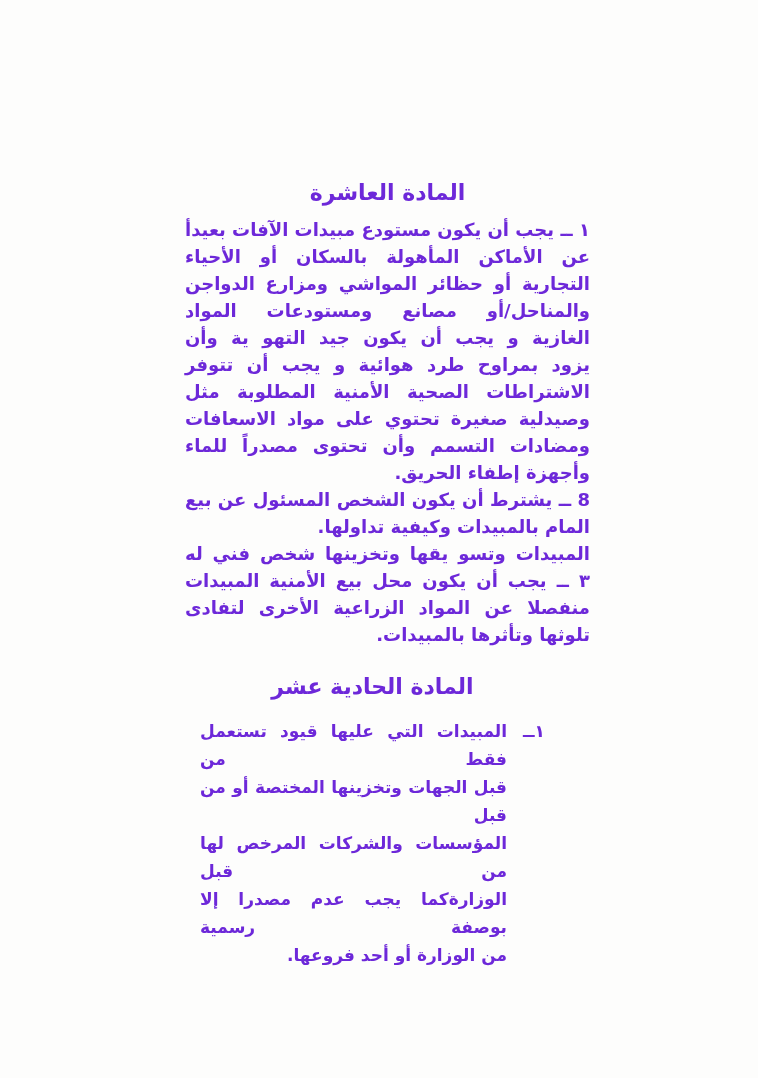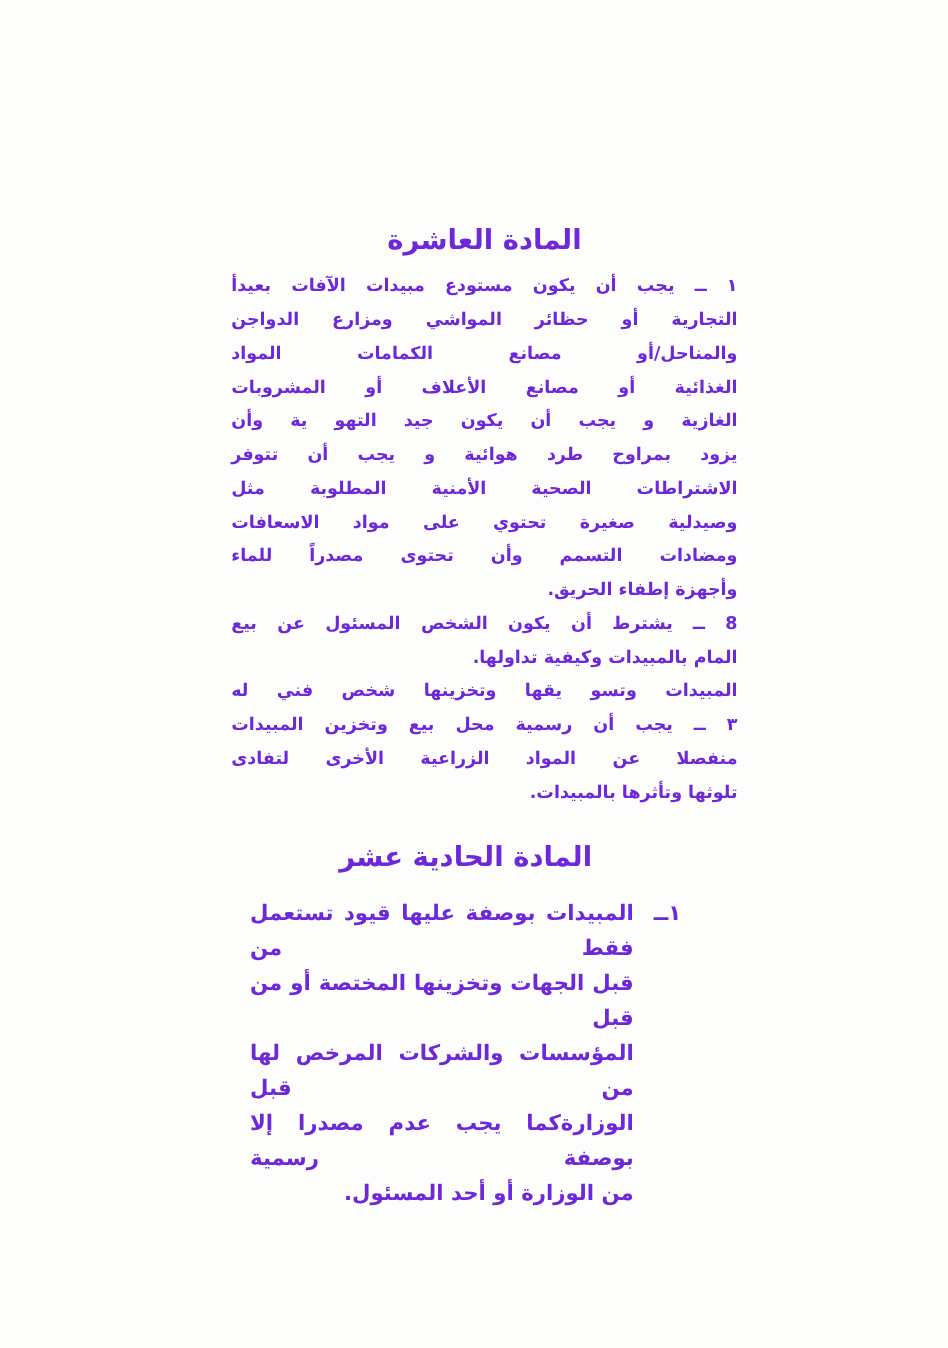--- a/index.html
+++ b/index.html
@@ -35,21 +35,21 @@
     text-align: center;
   }
   .body-block {
     direction: rtl;
     font-weight: bold;
     unicode-bidi: embed;
   }
   .block-a10 {
     margin: 8px 0 0 185px;
     width: 405px;
-    font-size: 14px;
+    font-size: 18px;
     line-height: 27px;
   }
   .block-a11 {
     margin: 15px 0 0 200px;
     width: 307px;
     font-size: 17px;
     line-height: 28px;
   }
   .line {
     position: relative;
@@ -72,41 +72,41 @@
 </head>
 <body>
 
 <div class="page" style="background: rgb(253, 253, 252); color: #6d28d9;">
   <div class="content">
 
     <h1 class="article-heading">المادة العاشرة</h1>
 
     <div class="body-block block-a10">
         <div class="line"><span class="item-number">١ ــ</span> <span>يجب أن يكون مستودع مبيدات الآفات بعيدأ</span></div>
+        <div class="line">عن الأماكن المأهولة بالسكان أو الأحياء</div>
         <div class="line">التجارية أو حظائر المواشي ومزارع الدواجن</div>
-        <div class="line">والمناحل/أو مصانع الكمامات المواد</div>
-        <div class="line">الغذائية أو مصانع الأعلاف أو المشروبات</div>
+        <div class="line">والمناحل/أو مصانع ومستودعات المواد</div>
         <div class="line">الغازية و يجب أن يكون جيد التهو ية وأن</div>
         <div class="line">يزود بمراوح طرد هوائية و يجب أن تتوفر</div>
         <div class="line">الاشتراطات الصحية الأمنية المطلوبة مثل</div>
         <div class="line">وصيدلية صغيرة تحتوي على مواد الاسعافات</div>
         <div class="line">ومضادات التسمم وأن تحتوى مصدراً للماء</div>
         <div class="line line-last">وأجهزة إطفاء الحريق.</div>
         <div class="line"><span class="item-number">8 ــ</span> <span>يشترط أن يكون الشخص المسئول عن بيع</span></div>
         <div class="line line-last">المام بالمبيدات وكيفية تداولها.</div>
         <div class="line">المبيدات وتسو يقها وتخزينها شخص فني له</div>
-        <div class="line"><span class="item-number">٣ ــ</span> <span>يجب أن رسمية محل بيع وتخزين المبيدات</span></div>
+        <div class="line"><span class="item-number">٣ ــ</span> <span>يجب أن يكون محل بيع الأمنية المبيدات</span></div>
         <div class="line">منفصلا عن المواد الزراعية الأخرى لتفادى</div>
         <div class="line line-last">تلوثها وتأثرها بالمبيدات.</div>
       </div>
 
     <h2 class="article-heading second">المادة الحادية عشر</h2>
 
     <div class="body-block block-a11">
-        <div class="line"><span class="item-number">١ــ</span> <span>المبيدات بوصفة عليها قيود تستعمل فقط من</span></div>
+        <div class="line"><span class="item-number">١ــ</span> <span>المبيدات التي عليها قيود تستعمل فقط من</span></div>
         <div class="line">قبل الجهات وتخزينها المختصة أو من قبل</div>
         <div class="line">المؤسسات والشركات المرخص لها من قبل</div>
         <div class="line">الوزارةكما يجب عدم مصدرا إلا بوصفة رسمية</div>
-        <div class="line line-last">من الوزارة أو أحد المسئول.</div>
+        <div class="line line-last">من الوزارة أو أحد فروعها.</div>
       </div>
 
   </div>
 </div>
 
 </body></html>

